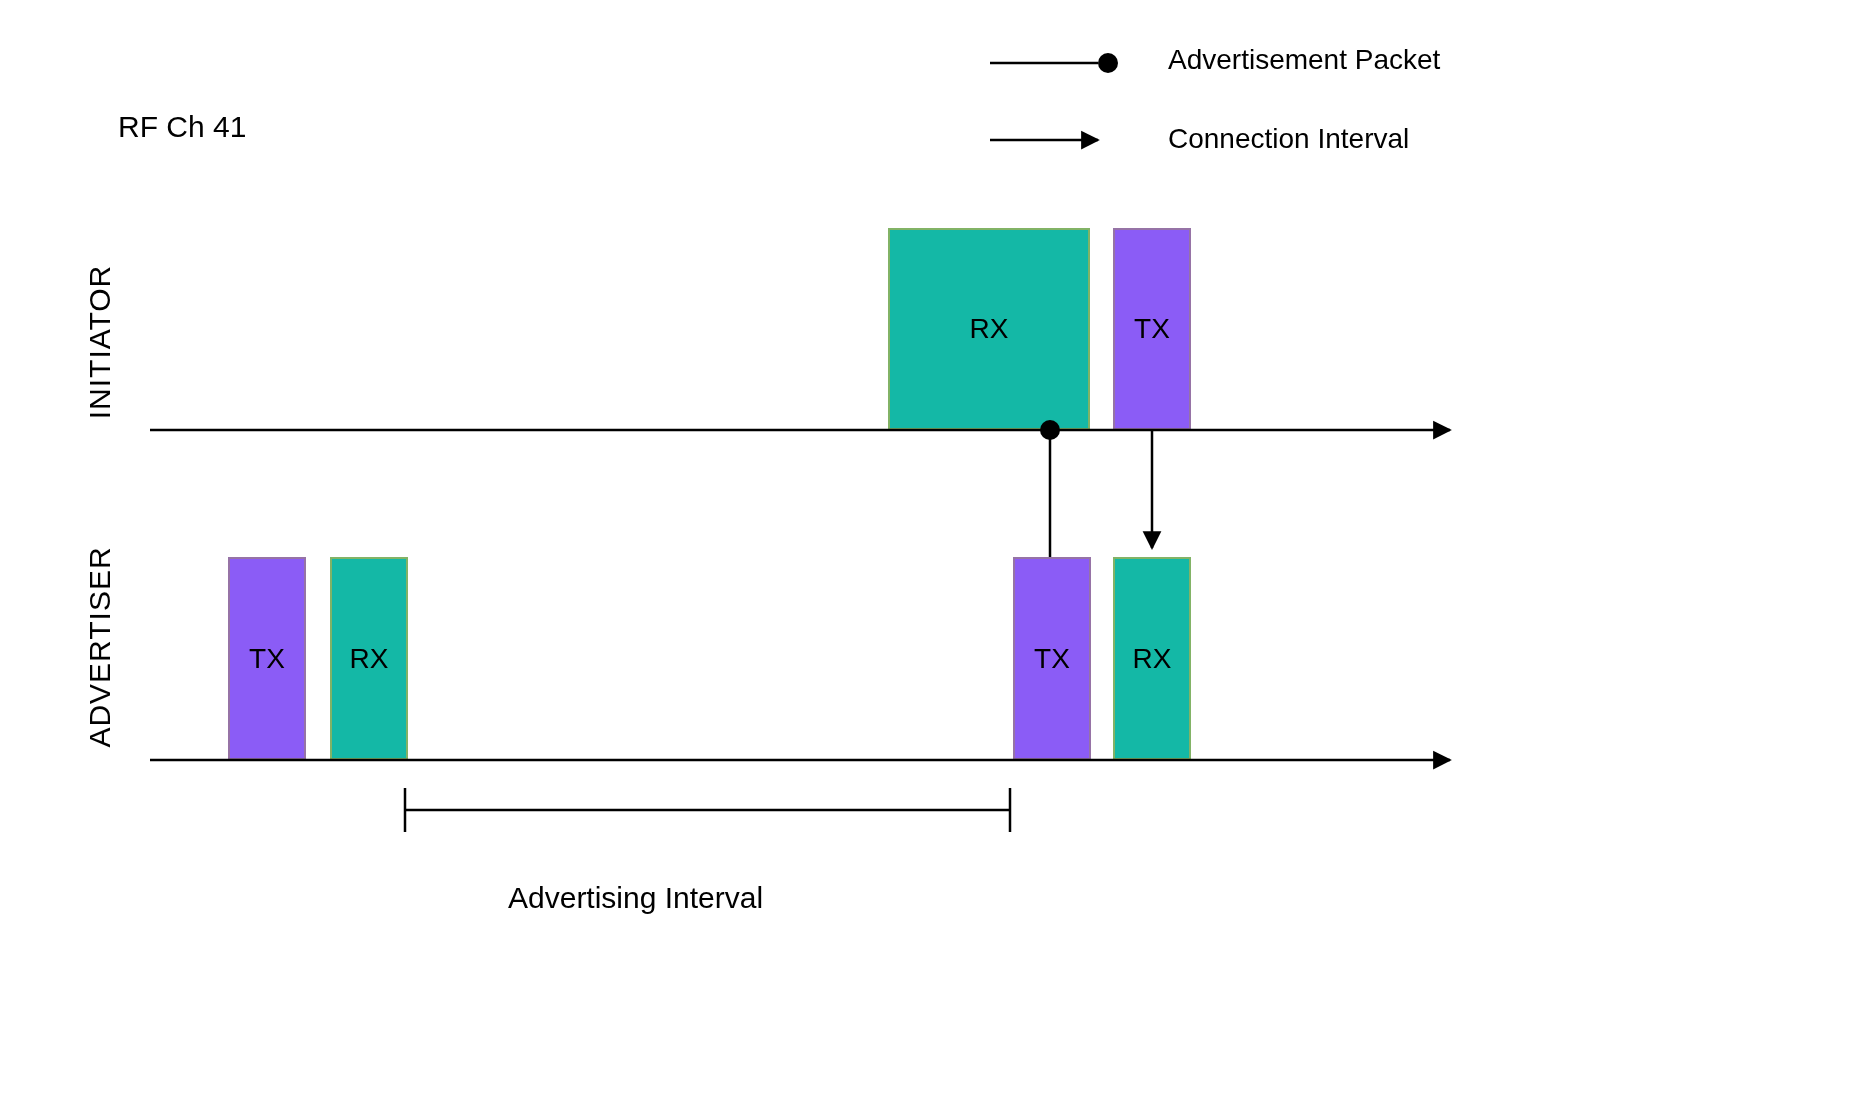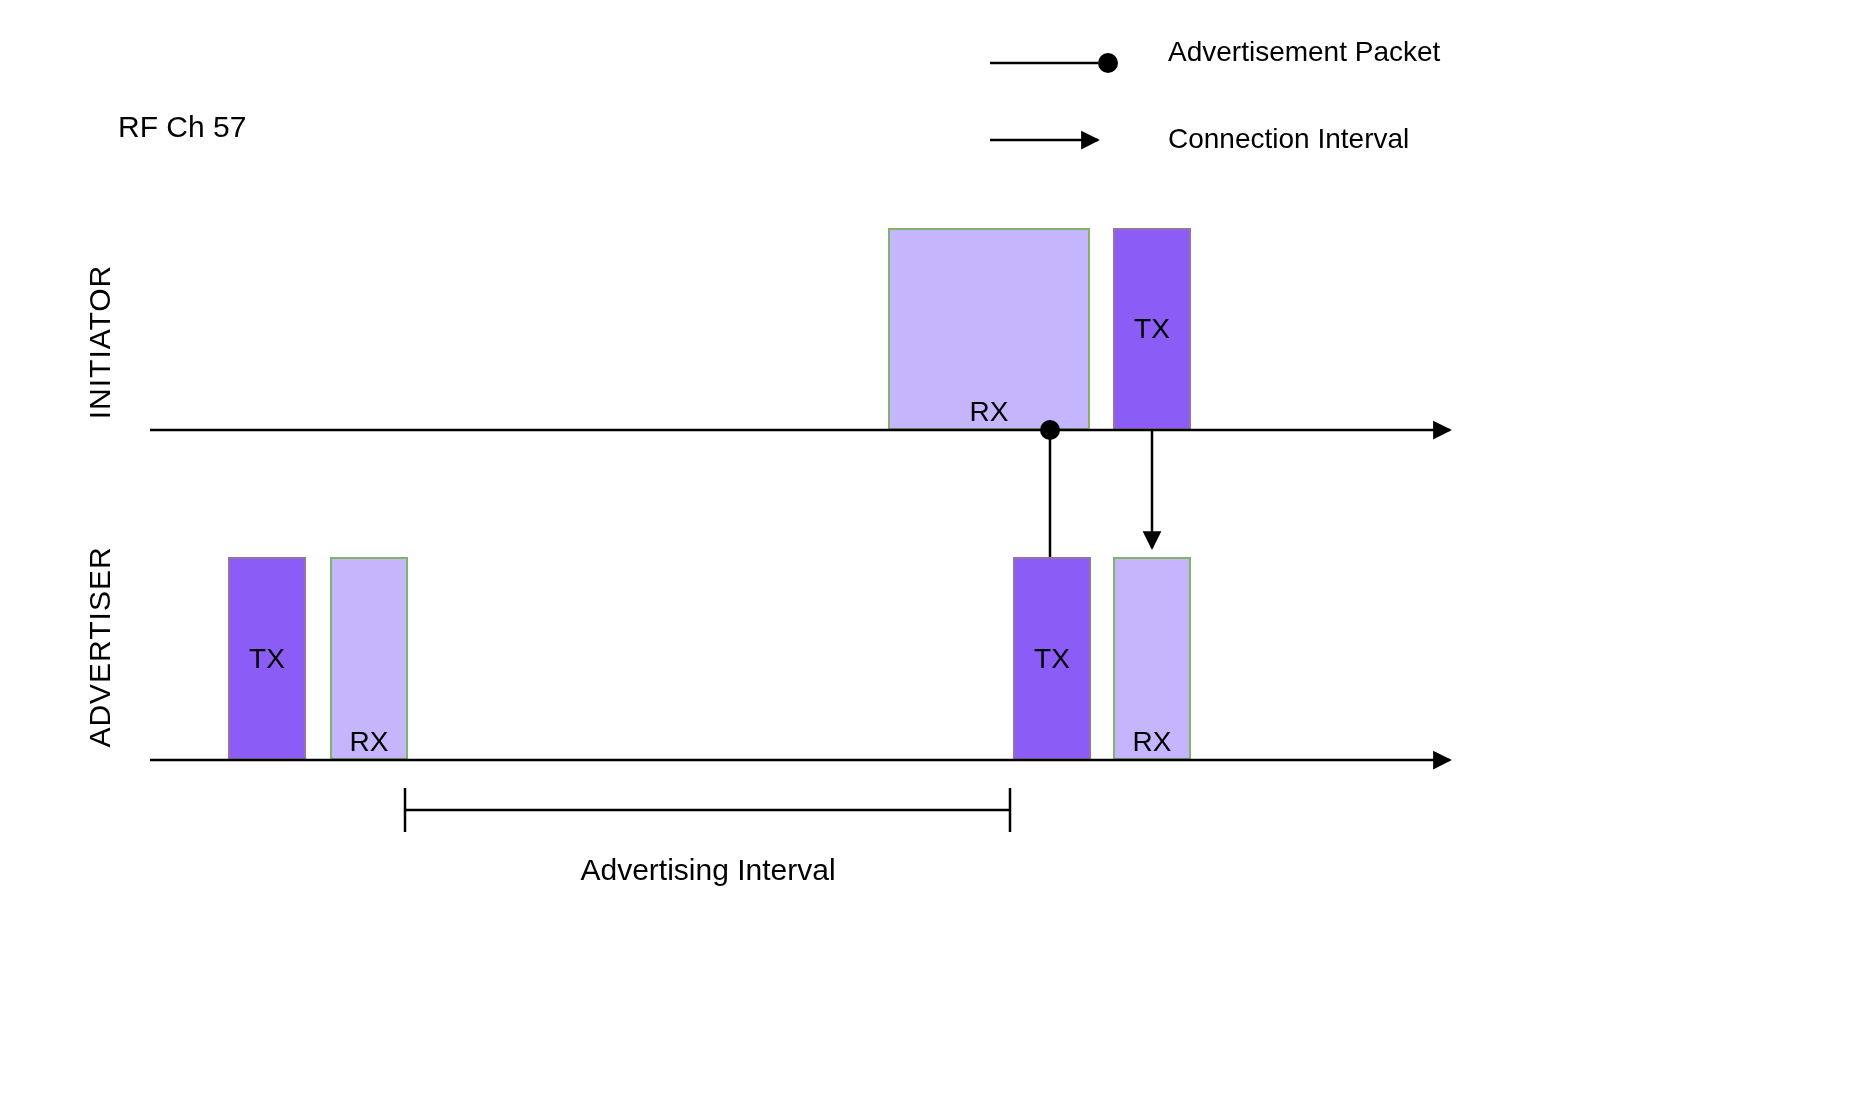--- a/index.html
+++ b/index.html
@@ -43,45 +43,44 @@
   .box {
     position: absolute;
     box-sizing: border-box;
     border: 2px solid;
     display: flex;
     align-items: center;
     justify-content: center;
     z-index: 2;
   }
   .box.rx {
-    background: #c4b5fd;
+    background: #14b8a6;
     border-color: #82b366;
-    align-items: flex-end;
   }
   .box.tx {
     background: #8b5cf6;
     border-color: #9673a6;
   }
   .box-label {
     font-size: 28px;
   }
   .interval-label {
     position: absolute;
     font-size: 30px;
-    text-align: center;
+    margin-top: 28px;
   }
 </style>
 </head>
 <body>
 
 <div class="canvas">
 
-  <div class="title">RF Ch 57</div>
+  <div class="title">RF Ch 41</div>
 
-  <div class="legend-label" style="left:1168px; top:36px;">Advertisement Packet</div>
+  <div class="legend-label" style="left:1168px; top:44px;">Advertisement Packet</div>
   <div class="legend-label" style="left:1168px; top:123px;">Connection Interval</div>
 
   <div class="lane-label" style="left:-20px; top:325px; width:240px;">INITIATOR</div>
   <div class="lane-label" style="left:-30px; top:630px; width:260px;">ADVERTISER</div>
 
   <div class="box rx" style="left:888px; top:228px; width:202px; height:202px;">
     <span class="box-label">RX</span>
   </div>
   <div class="box tx" style="left:1113px; top:228px; width:78px; height:202px;">
     <span class="box-label">TX</span>

